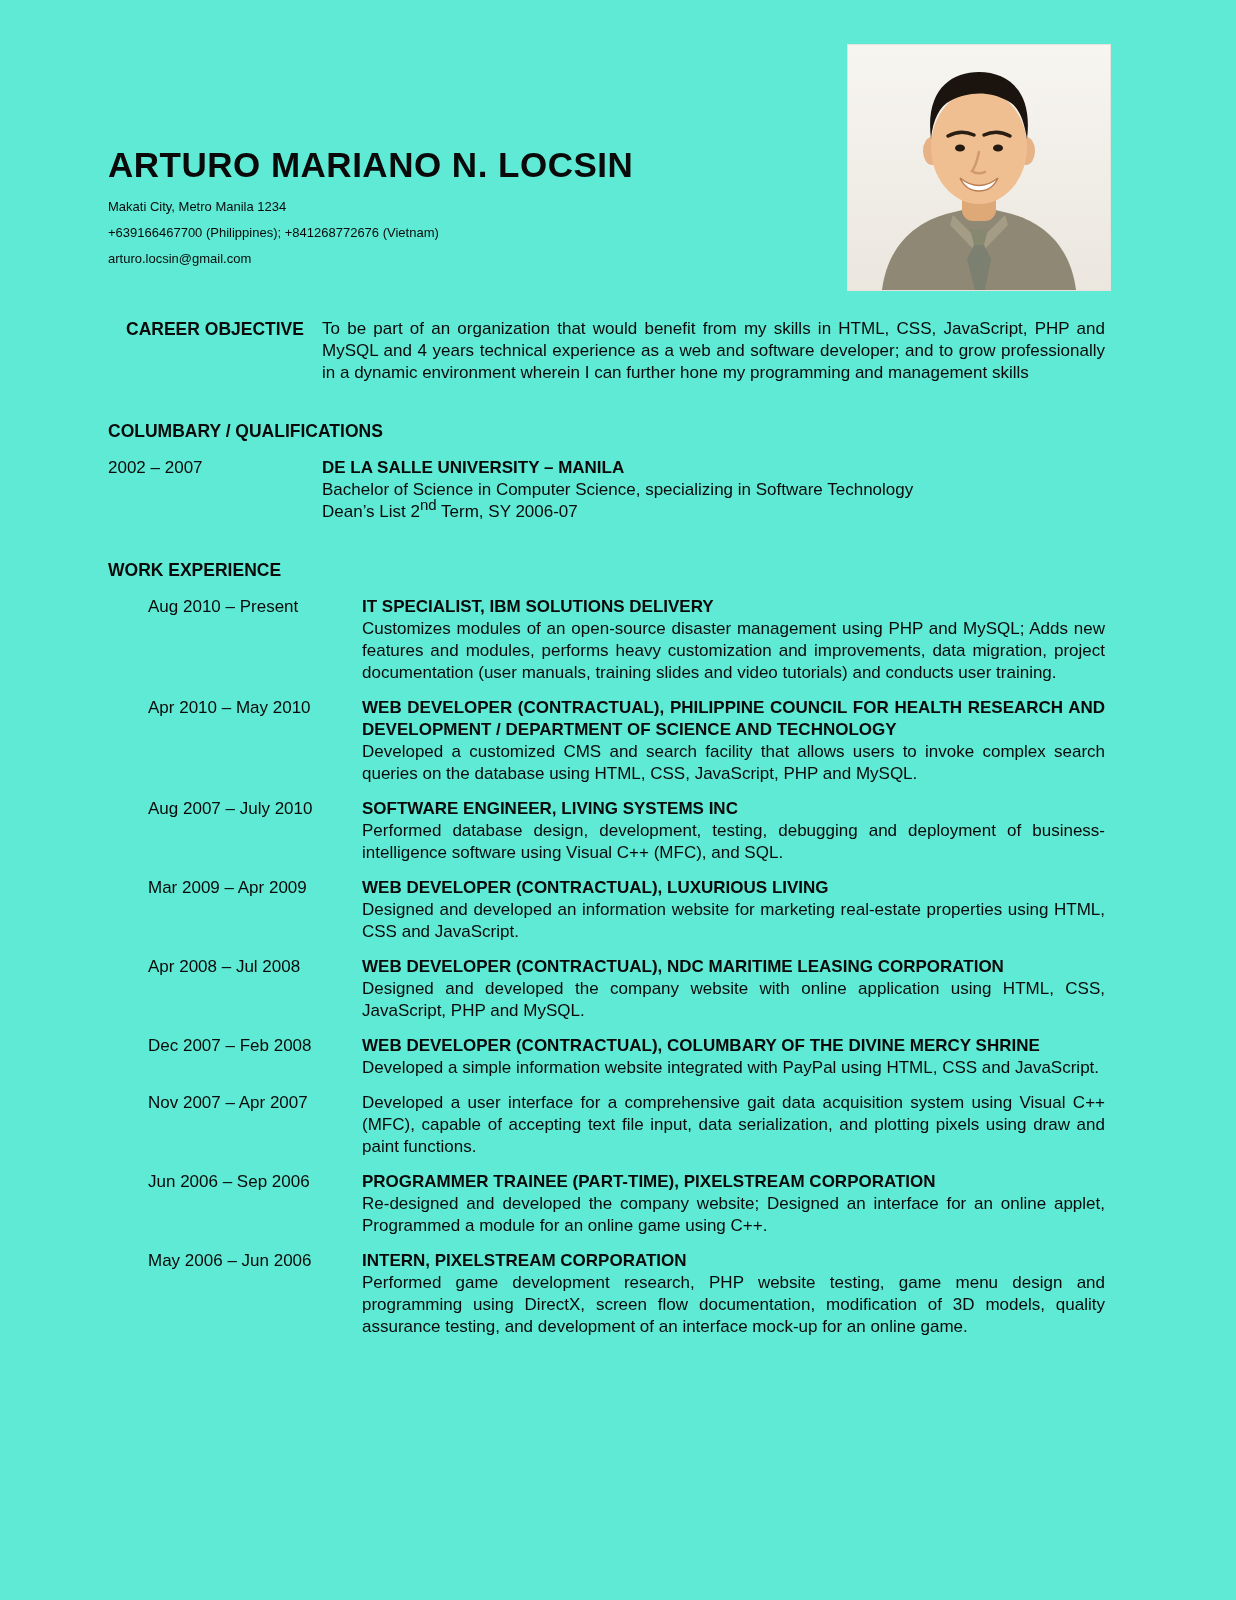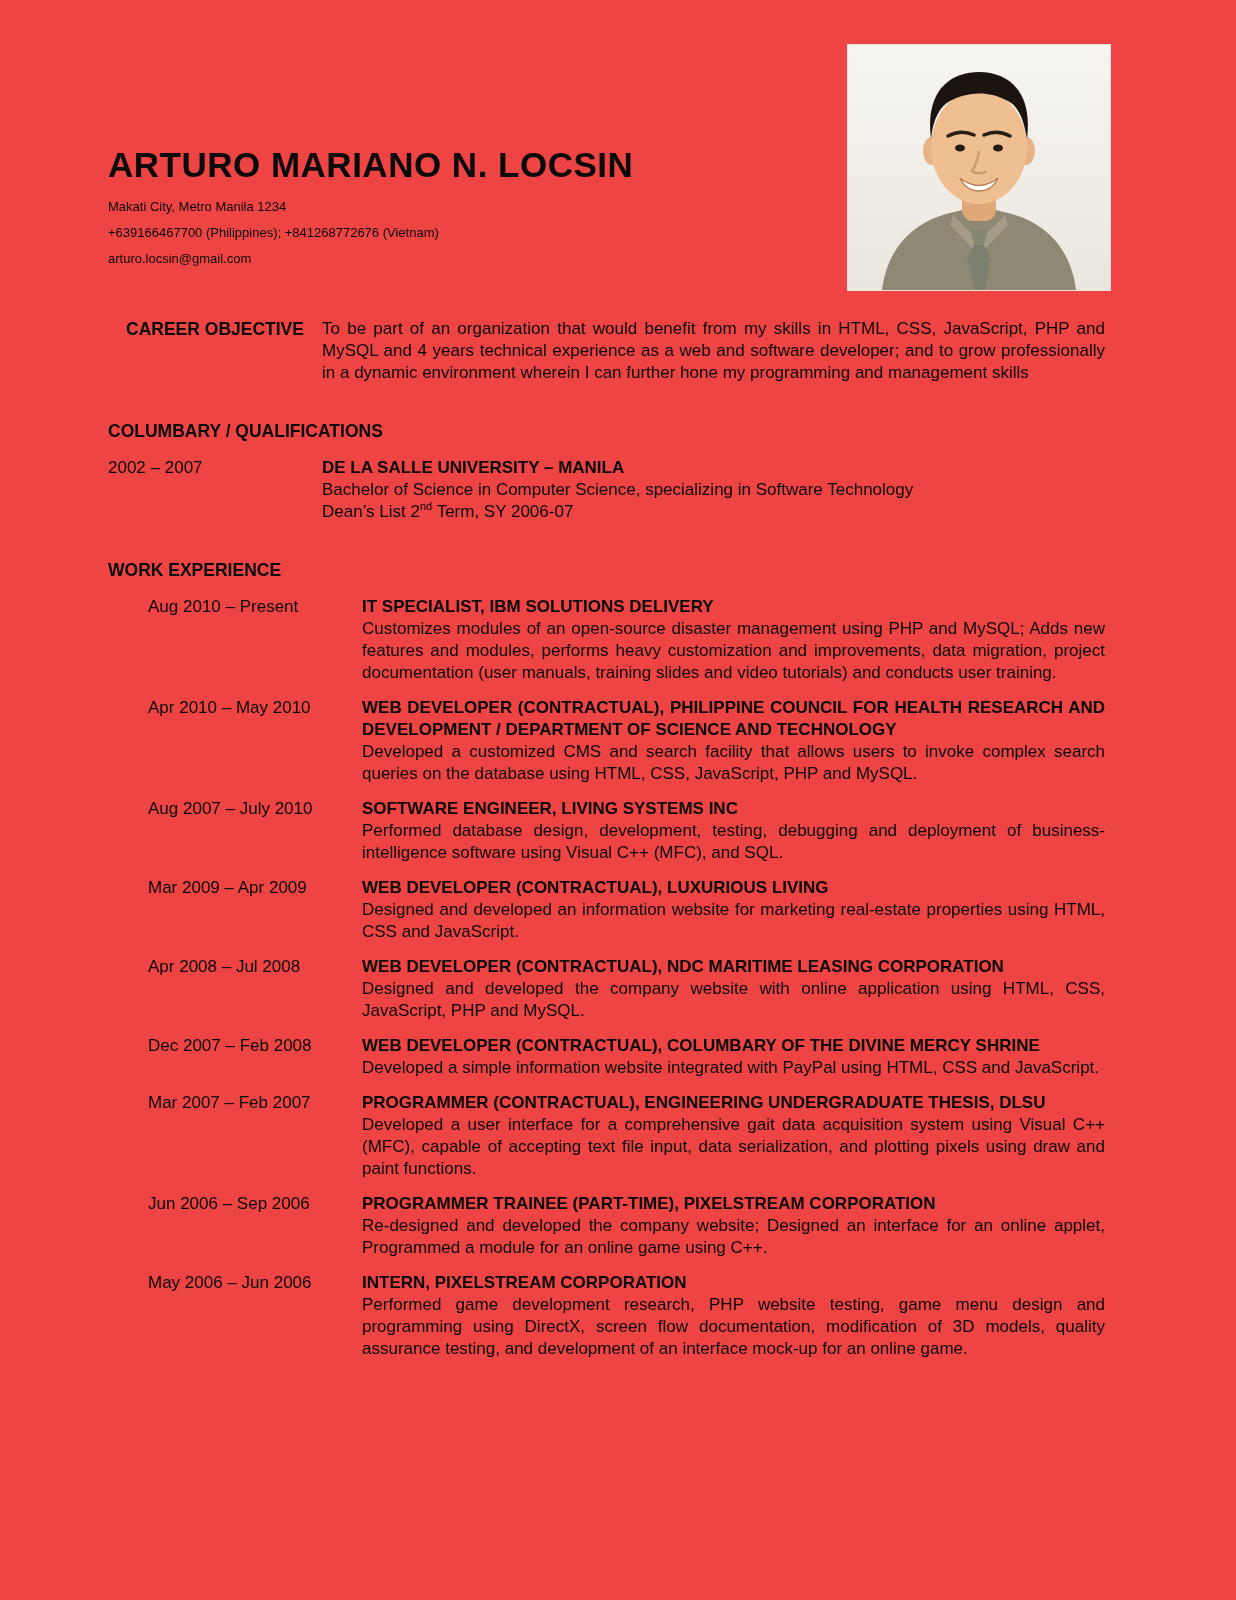--- a/index.html
+++ b/index.html
@@ -8,21 +8,21 @@
     background: #ffffff;
     font-family: "Liberation Sans", sans-serif;
     color: #0a0a0a;
   }
   .page {
     position: relative;
     width: 1236px; height: 1600px;
     padding: 145px 131px 40px 108px;
     box-sizing: border-box;
     overflow: hidden;
-    background: #ef4444;
+    background: #5eead4;
   }
   .photo {
     position: absolute;
     left: 848px; top: 45px;
     width: 262px; height: 245px;
     outline: 1px solid #e6e3dd;
     overflow: hidden;
   }
   .photo svg { display: block; }
 
@@ -42,21 +42,21 @@
   .body { font-size: 17px; line-height: 22px; margin: 0; }
   .just { text-align: justify; }
   .item-title { font-size: 17px; line-height: 22px; font-weight: 700; }
 
   .section-heading {
     font-size: 17.5px; line-height: 22px; font-weight: 700;
     margin: 36px 0 15px 0;
   }
   .objective { margin-top: 46px; }
   .work-item { margin-bottom: 13px; margin-left: 40px; }
-  sup.ord { font-size: 11px; line-height: 0; vertical-align: super; }
+  sup.ord { font-size: 15px; line-height: 0; vertical-align: super; }
 </style>
 </head>
 <body>
 
 <div class="page">
 
   <div class="photo">
     <svg viewBox="0 0 262 245" width="262" height="245">
       <defs>
         <linearGradient id="bgGrad" x1="0" y1="0" x2="0" y2="1">
@@ -159,23 +159,22 @@
 
   <section class="row work-item">
     <div class="col-label dates">Dec 2007 – Feb 2008</div>
     <div class="content">
       <div class="item-title just">WEB DEVELOPER (CONTRACTUAL), COLUMBARY OF THE DIVINE MERCY SHRINE</div>
       <p class="body just">Developed a simple information website integrated with PayPal using HTML, CSS and JavaScript.</p>
     </div>
   </section>
 
   <section class="row work-item">
-    <div class="col-label dates">Mar 2007 – Feb 2007</div>
+    <div class="col-label dates">Nov 2007 – Apr 2007</div>
     <div class="content">
-      <div class="item-title just">PROGRAMMER (CONTRACTUAL), ENGINEERING UNDERGRADUATE THESIS, DLSU</div>
       <p class="body just">Developed a user interface for a comprehensive gait data acquisition system using Visual C++ (MFC), capable of accepting text file input, data serialization, and plotting pixels using draw and paint functions.</p>
     </div>
   </section>
 
   <section class="row work-item">
     <div class="col-label dates">Jun 2006 – Sep 2006</div>
     <div class="content">
       <div class="item-title just">PROGRAMMER TRAINEE (PART-TIME), PIXELSTREAM CORPORATION</div>
       <p class="body just">Re-designed and developed the company website; Designed an interface for an online applet, Programmed a module for an online game using C++.</p>
     </div>

